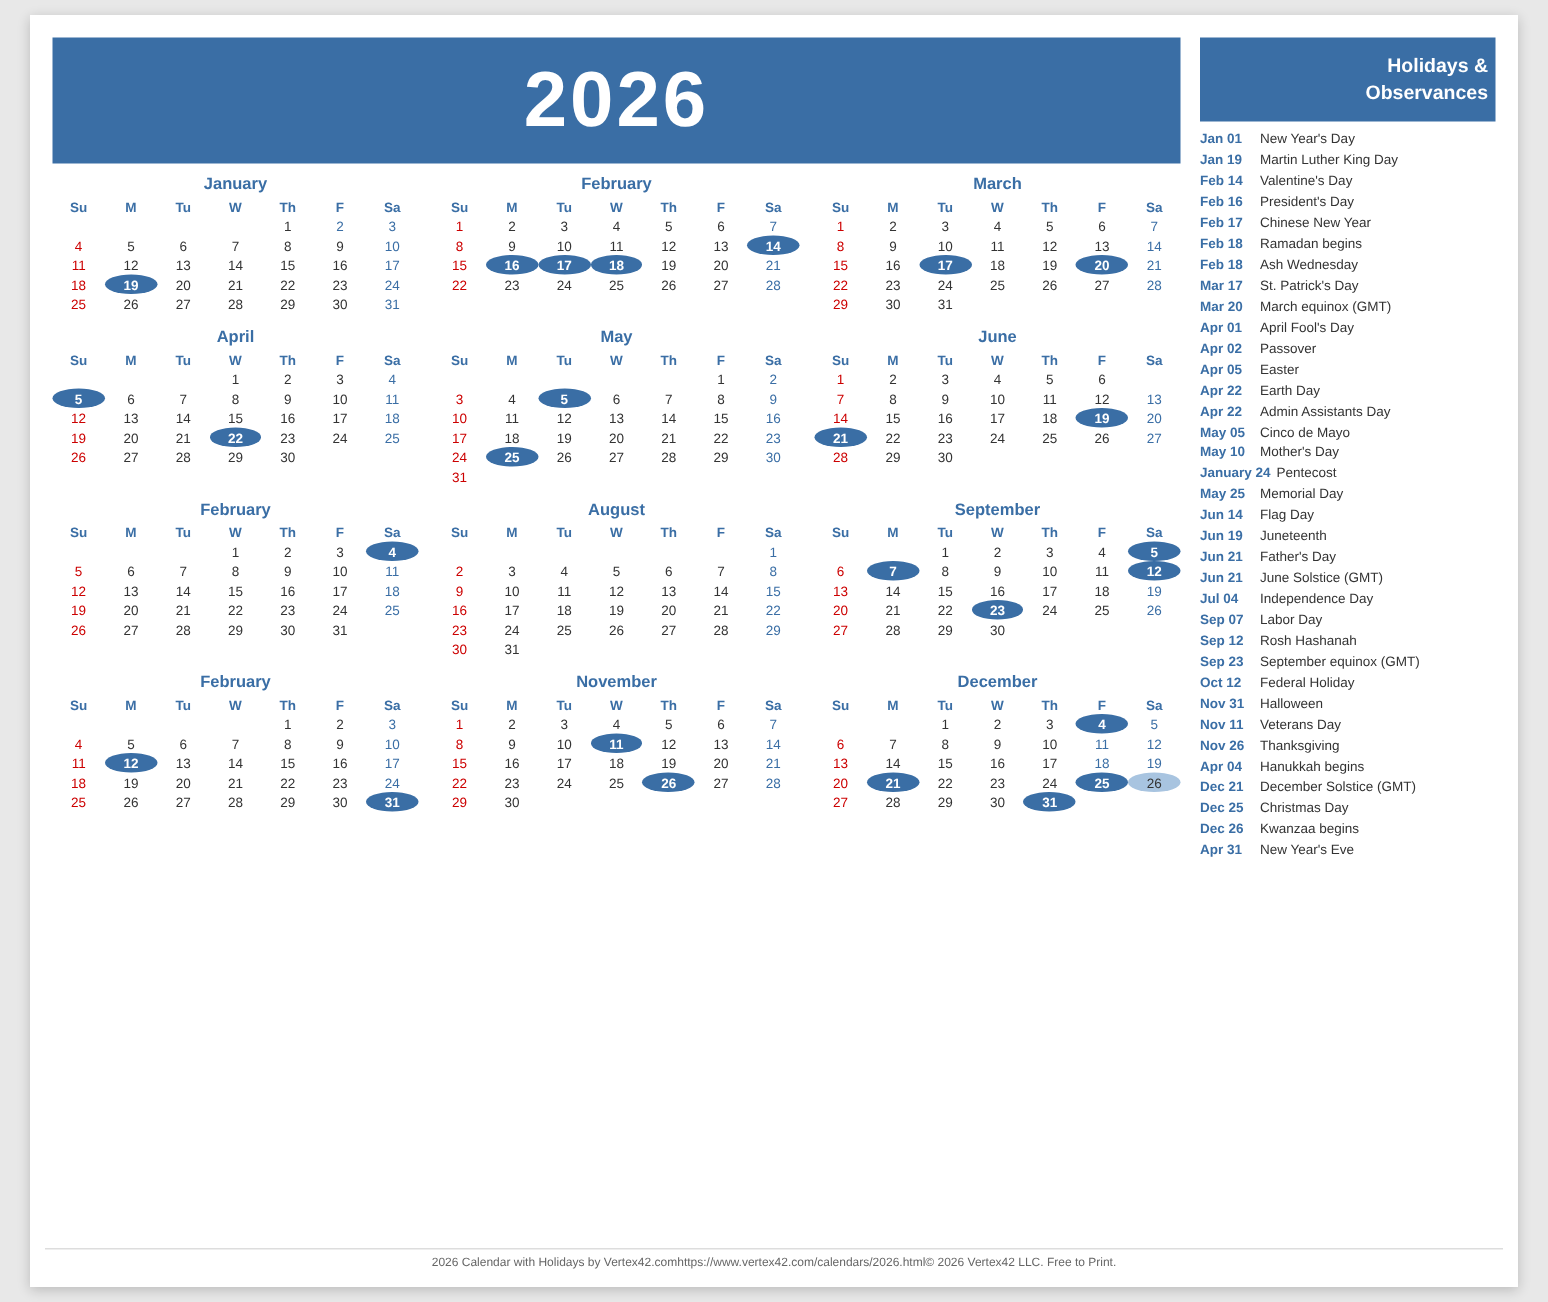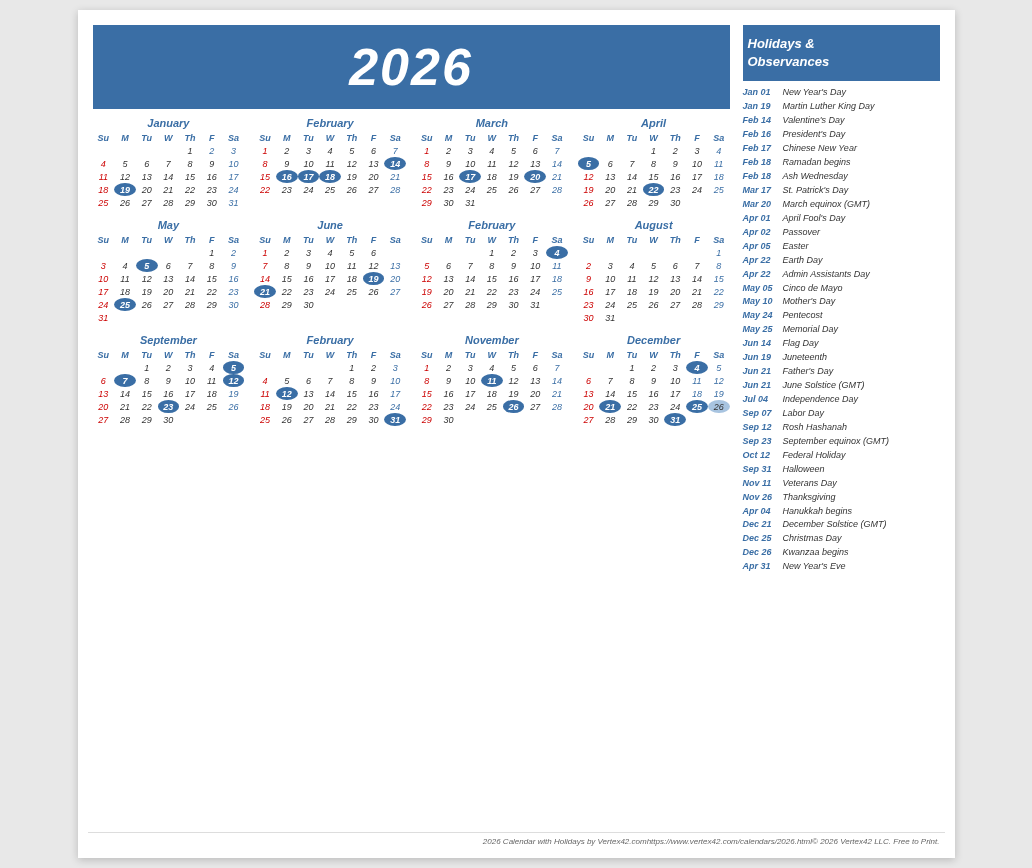--- a/index.html
+++ b/index.html
@@ -7,27 +7,26 @@
       font-family: Arial, sans-serif;
       background: #e8e8e8;
       display: flex;
       justify-content: center;
       align-items: center;
       min-height: 100vh;
       padding: 10px;
     }
     .page {
       background: white;
-      width: 877px;
+      width: 992px;
       min-height: 848px;
       padding: 10px;
       box-shadow: 0 2px 8px rgba(0,0,0,0.2);
       display: flex;
       flex-direction: column;
-      font-style: italic;
     }
     .main-content {
       display: flex;
       flex: 1;
     }
     .calendar-section {
       flex: 1;
       padding: 5px;
     }
     .sidebar {
@@ -39,21 +38,21 @@
       color: white;
       text-align: center;
       font-size: 52px;
       font-weight: bold;
       padding: 12px 0;
       margin-bottom: 8px;
       letter-spacing: 2px;
     }
     .months-grid {
       display: grid;
-      grid-template-columns: repeat(4, 1fr);
+      grid-template-columns: repeat(3, 1fr);
       gap: 10px;
     }
     .month {
       font-size: 10px;
     }
     .month-title {
       text-align: center;
       color: #3a6ea5;
       font-weight: bold;
       font-size: 11px;
@@ -86,21 +85,21 @@
       font-weight: bold;
     }
     .cal-table td.highlight-light {
       background: #a8c4e0;
       color: #333;
       border-radius: 50%;
     }
     .sidebar-header {
       background: #3a6ea5;
       color: white;
-      text-align: left;
+      text-align: right;
       font-size: 13px;
       font-weight: bold;
       padding: 10px 5px;
       margin-bottom: 5px;
       line-height: 1.4;
     }
     .holiday-list {
       font-size: 9px;
       line-height: 1.55;
     }
@@ -113,21 +112,21 @@
       font-weight: bold;
       min-width: 36px;
       flex-shrink: 0;
     }
     .holiday-name {
       color: #333;
       text-align: right;
     }
     .footer {
       display: flex;
-      justify-content: flex-end;
+      justify-content: center;
       font-size: 8px;
       color: #666;
       padding: 4px 5px 2px 5px;
       border-top: 1px solid #ddd;
       margin-top: 4px;
     }
   </style>
 </head>
 <body>
 
@@ -954,21 +953,21 @@
           </div>
           <div class="holiday-item">
             <span class="holiday-date">May 05</span>
             <span class="holiday-name">Cinco de Mayo</span>
           </div>
           <div class="holiday-item">
             <span class="holiday-date">May 10</span>
             <span class="holiday-name">Mother's Day</span>
           </div>
           <div class="holiday-item">
-            <span class="holiday-date">May 24</span>
+            <span class="holiday-date">January 24</span>
             <span class="holiday-name">Pentecost</span>
           </div>
           <div class="holiday-item">
             <span class="holiday-date">May 25</span>
             <span class="holiday-name">Memorial Day</span>
           </div>
           <div class="holiday-item">
             <span class="holiday-date">Jun 14</span>
             <span class="holiday-name">Flag Day</span>
           </div>
@@ -998,21 +997,21 @@
           </div>
           <div class="holiday-item">
             <span class="holiday-date">Sep 23</span>
             <span class="holiday-name">September equinox (GMT)</span>
           </div>
           <div class="holiday-item">
             <span class="holiday-date">Oct 12</span>
             <span class="holiday-name">Federal Holiday</span>
           </div>
           <div class="holiday-item">
-            <span class="holiday-date">Sep 31</span>
+            <span class="holiday-date">Nov 31</span>
             <span class="holiday-name">Halloween</span>
           </div>
           <div class="holiday-item">
             <span class="holiday-date">Nov 11</span>
             <span class="holiday-name">Veterans Day</span>
           </div>
           <div class="holiday-item">
             <span class="holiday-date">Nov 26</span>
             <span class="holiday-name">Thanksgiving</span>
           </div>

